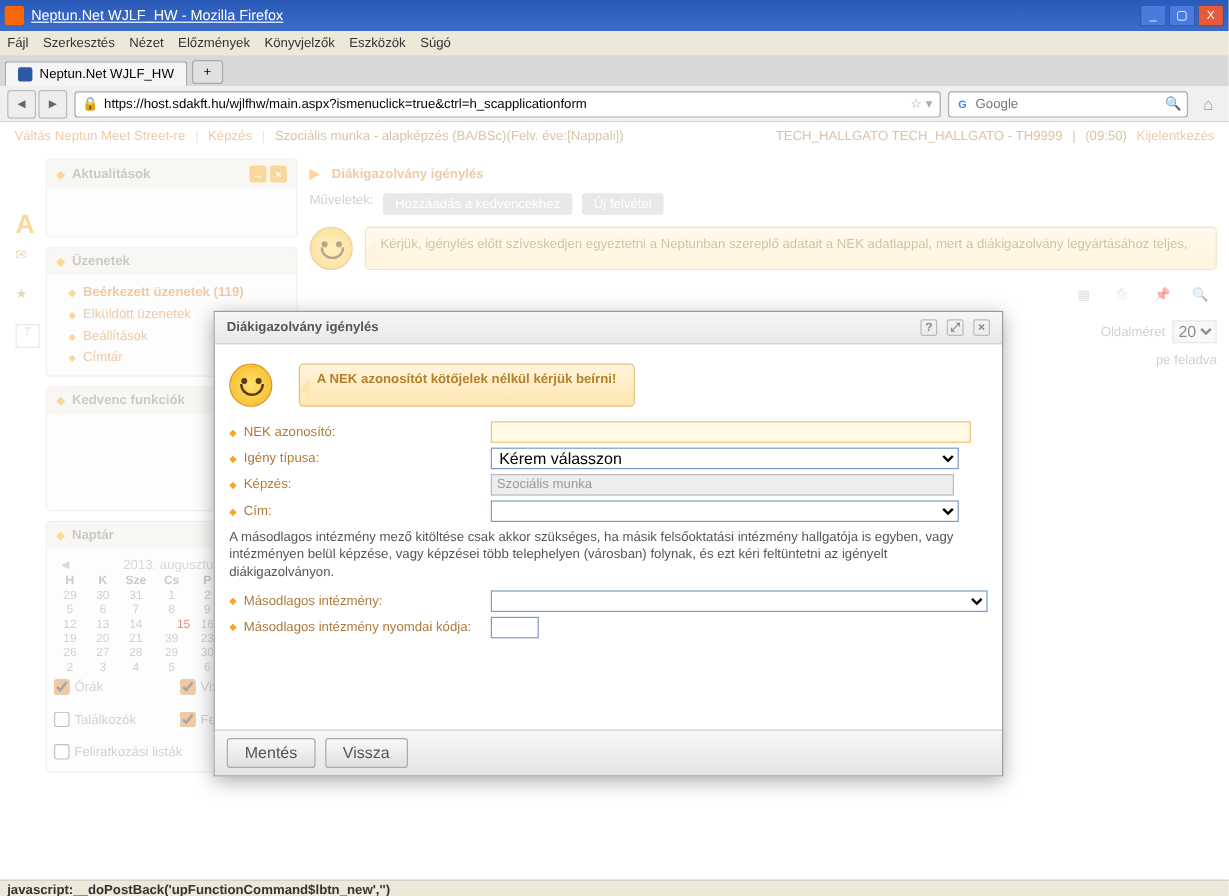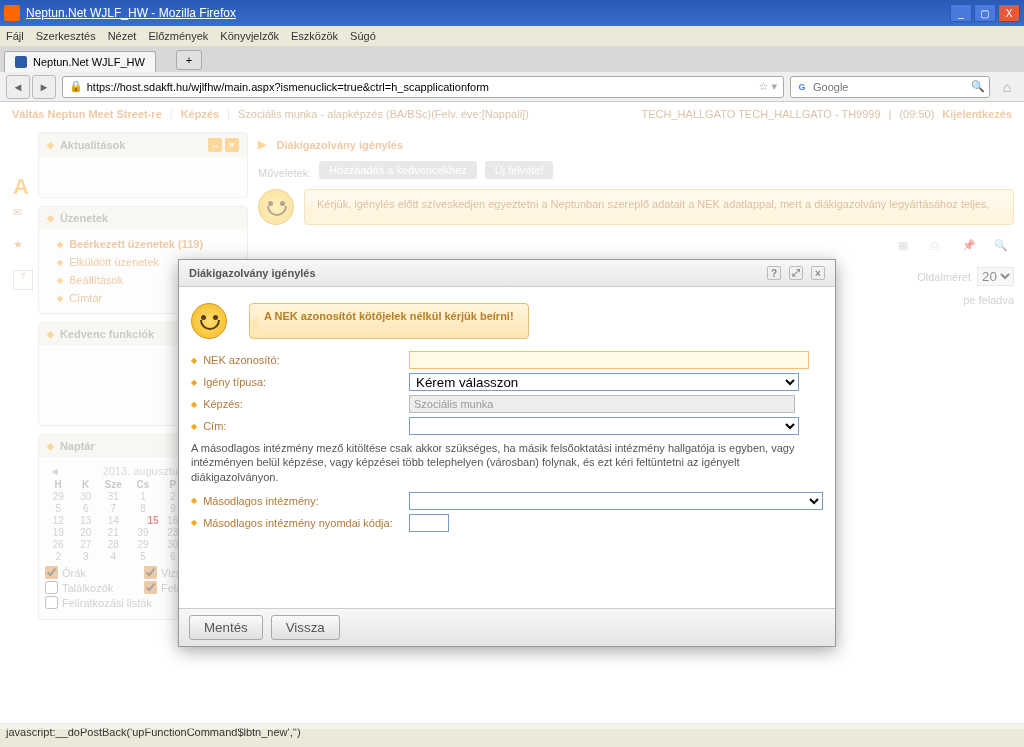--- a/index.html
+++ b/index.html
@@ -10,21 +10,21 @@
 .titlebar .ff-icon { width: 16px; height: 16px; background: #f60; border-radius: 2px; margin-right: 6px; }
 .titlebar .title { flex: 1; text-decoration: underline; }
 .titlebar .win-btns { display: flex; gap: 2px; }
 .titlebar .win-btn { width: 22px; height: 18px; background: #4a7add; border: 1px solid #2a5ab8; display: flex; align-items: center; justify-content: center; color: #fff; font-size: 10px; }
 .titlebar .win-btn.close { background: #e55a3a; }
 
 .menubar { background: #ece9d8; height: 20px; display: flex; align-items: center; padding: 0 6px; gap: 12px; color: #333; }
 .menubar span { cursor: default; }
 
 .tabstrip { background: #d8d8d8; height: 26px; display: flex; align-items: flex-end; padding: 0 4px; }
-.tab { background: #f5f5f5; border: 1px solid #aaa; border-bottom: none; padding: 4px 10px; border-radius: 3px 3px 0 0; display: flex; align-items: center; gap: 6px; margin-right: 18px; }
+.tab { background: #f5f5f5; border: 1px solid #aaa; border-bottom: none; padding: 4px 10px; border-radius: 3px 3px 0 0; display: flex; align-items: center; gap: 6px; margin-right: 2px; }
 .tab .tab-icon { width: 12px; height: 12px; background: #2c5ba5; border-radius: 2px; }
 .newtab { width: 26px; height: 20px; background: #e0e0e0; border: 1px solid #aaa; border-radius: 3px; display: flex; align-items: center; justify-content: center; margin-left: 2px; margin-bottom: 2px; }
 
 .urlbar { background: #f0f0f0; height: 30px; display: flex; align-items: center; padding: 0 6px; gap: 6px; border-bottom: 1px solid #ccc; }
 .nav-btns { display: flex; gap: 2px; }
 .nav-btn { width: 24px; height: 24px; border: 1px solid #bbb; border-radius: 3px; background: #eee; display: flex; align-items: center; justify-content: center; color: #666; }
 .url-input { flex: 1; height: 22px; border: 1px solid #aaa; border-radius: 3px; padding: 0 6px; display: flex; align-items: center; background: #fff; font-size: 11px; }
 .url-input .lock { color: #228b22; margin-right: 4px; }
 .url-input .stars { margin-left: auto; display: flex; gap: 4px; color: #aaa; }
 .search-box { width: 200px; height: 22px; border: 1px solid #aaa; border-radius: 3px; display: flex; align-items: center; padding: 0 4px; background: #fff; }
@@ -32,21 +32,21 @@
 .search-box input { border: none; flex: 1; font-size: 11px; outline: none; color: #999; }
 .search-box .mag { color: #888; }
 .home-btn { width: 22px; height: 22px; color: #999; display: flex; align-items: center; justify-content: center; font-size: 14px; }
 
 
 .page { position: relative; background: #fff; height: calc(747px - 26px - 20px - 26px - 30px - 18px); }
 .dim-overlay { position: absolute; inset: 0; background: rgba(255,255,255,0.55); z-index: 5; pointer-events: none; }
 
 .topbar { background: #fff; height: 20px; display: flex; align-items: center; padding: 8px 12px 4px; gap: 8px; color: #a97a3a; font-size: 11px; }
 .topbar .sep { color: #ccc; }
-.topbar .orange { color: #d98a3a; font-weight: bold; }
+.topbar .orange { color: #d98a3a; font-weight: normal; }
 .topbar .right { margin-left: auto; display: flex; gap: 8px; align-items: center; color: #a97a3a; }
 
 .maintabs { background: #eee; border: 1px solid #ddd; margin: 4px 10px 0; border-radius: 4px; height: 30px; display: flex; align-items: center; padding: 0 10px; gap: 18px; color: #a08060; font-weight: bold; }
 
 .body-area { display: flex; padding: 10px 10px 0; gap: 10px; }
 .left-col { width: 210px; }
 .side-icons { position: absolute; left: 10px; top: 72px; display: flex; flex-direction: column; gap: 12px; align-items: center; width: 26px; }
 .side-icons .ic { width: 20px; height: 20px; color: #d9a060; }
 
 .panel { border: 1px solid #ddd; border-radius: 4px; margin-bottom: 8px; background: #fafafa; }
@@ -56,29 +56,29 @@
 .panel-header .act-btn { width: 14px; height: 14px; background: #f5a623; border-radius: 2px; color: #fff; font-size: 9px; display: flex; align-items: center; justify-content: center; }
 .panel-body { padding: 6px 8px; }
 .panel-body .link-item { color: #d98a3a; padding: 3px 0 3px 10px; display: flex; align-items: center; gap: 6px; }
 .panel-body .link-item .dia { color: #f5a623; font-size: 8px; }
 .panel-body .link-item.bold { font-weight: bold; }
 
 .calendar { padding: 6px; }
 .cal-head { display: flex; justify-content: space-between; color: #aaa; padding: 2px 4px; }
 .cal-grid { display: grid; grid-template-columns: repeat(7, 1fr); gap: 1px; text-align: center; color: #999; font-size: 10px; }
 .cal-grid .h { font-weight: bold; color: #888; }
-.cal-grid .d15 { color: #c00; font-weight: bold; margin-left: 20px; }
-.cal-checks { padding: 4px 0; display: grid; grid-template-columns: 1fr 1fr; gap: 2px; }
+.cal-grid .d15 { color: #c00; font-weight: normal; margin-left: 20px; }
+.cal-checks { padding: 4px 0; display: grid; grid-template-columns: 1fr 1fr; gap: 14px; }
 .cal-checks label { display: flex; align-items: center; gap: 4px; color: #999; }
 .cal-checks input { accent-color: #d98a3a; }
 
 .main-col { flex: 1; }
 .breadcrumb { display: flex; align-items: center; gap: 10px; color: #d98a3a; font-weight: bold; padding: 6px 0; }
 .breadcrumb .arrow { color: #f5a623; }
-.ops { display: flex; align-items: flex-end; gap: 8px; padding: 4px 0; color: #999; }
+.ops { display: flex; align-items: flex-start; gap: 8px; padding: 4px 0; color: #999; }
 .ops .btn-pill { background: #ccc; color: #fff; border-radius: 3px; padding: 3px 10px; }
 
 .notice-bubble { display: flex; gap: 10px; margin-top: 6px; }
 .smiley { width: 36px; height: 36px; background: radial-gradient(#ffe070, #f5b820); border-radius: 50%; border: 1px solid #d89820; position: relative; }
 .smiley::before { content: ""; position: absolute; width: 5px; height: 5px; background: #5a3a10; border-radius: 50%; top: 11px; left: 9px; box-shadow: 12px 0 #5a3a10; }
 .smiley::after { content: ""; position: absolute; width: 16px; height: 8px; border: 2px solid #5a3a10; border-top: none; border-radius: 0 0 10px 10px; bottom: 8px; left: 8px; }
 .bubble { background: linear-gradient(#fff4dc, #ffe6b0); border: 1px solid #e5c070; border-radius: 4px; padding: 8px 12px; color: #a5752a; flex: 1; position: relative; }
 .bubble::before { content: ""; position: absolute; left: -8px; top: 12px; border: 8px solid transparent; border-right-color: #ffe6b0; }
 
 .right-icons { display: flex; gap: 12px; justify-content: flex-end; padding: 4px 0; }
@@ -100,21 +100,21 @@
 .form-row .lbl { width: 210px; display: flex; align-items: center; gap: 6px; color: #b07a3a; }
 .form-row .dia { color: #f5a623; font-size: 8px; }
 .form-row input[type=text] { border: 1px solid #f5c070; background: #fff9e5; height: 18px; padding: 0 4px; }
 .form-row select { border: 1px solid #7a9ac8; height: 18px; padding: 0 2px; background: #fff; }
 .form-row .ro { border: 1px solid #bbb; background: #eee; color: #999; height: 18px; padding: 0 4px; display: flex; align-items: center; }
 .help-text { color: #555; padding: 4px 0 6px; line-height: 1.3; }
 
 .modal-footer { background: linear-gradient(#f7f7f7, #e5e5e5); border-top: 1px solid #ccc; padding: 6px 10px; display: flex; gap: 8px; }
 .modal-footer button { background: linear-gradient(#fafafa, #e0e0e0); border: 1px solid #aaa; border-radius: 3px; padding: 4px 14px; color: #555; cursor: pointer; }
 
-.statusbar { position: absolute; bottom: 0; left: 0; right: 0; height: 24px; background: #ece9d8; border-top: 1px solid #ccc; padding: 2px 6px; color: #333; font-size: 11px; }
+.statusbar { position: absolute; bottom: 0; left: 0; right: 0; height: 14px; background: #ece9d8; border-top: 1px solid #ccc; padding: 2px 6px; color: #333; font-size: 11px; font-weight: bold; }
 </style>
 </head>
 <body>
 
 <div class="titlebar">
   <div class="ff-icon"></div>
   <div class="title">Neptun.Net WJLF_HW - Mozilla Firefox</div>
   <div class="win-btns">
     <div class="win-btn">_</div>
     <div class="win-btn">▢</div>

